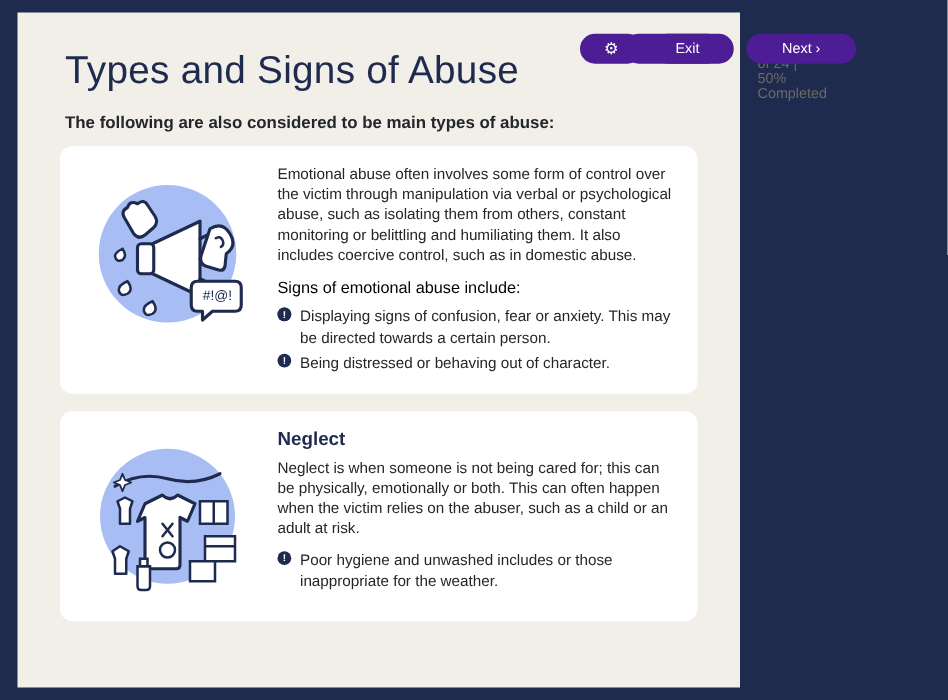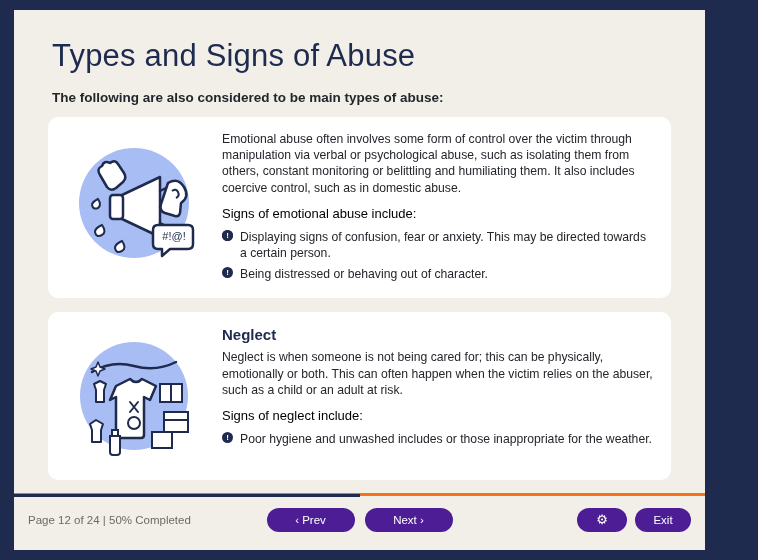--- a/index.html
+++ b/index.html
@@ -10,25 +10,25 @@
     width: 758px;
     height: 560px;
     background: #1e2a4e;
     font-family: "Liberation Sans", sans-serif;
     overflow: hidden;
   }
   .frame {
     position: absolute;
     left: 14px;
     top: 10px;
-    width: 691px;
+    width: 578px;
     height: 540px;
     background: #f2efe9;
     display: flex;
-    flex-direction: column;
+    flex-direction: row;
   }
   .content {
     flex: 1 1 auto;
     padding: 24px 24px 0 24px;
     box-sizing: border-box;
     overflow: hidden;
   }
   .page-title {
     font-size: 31px;
     color: #1e2a4e;
@@ -239,21 +239,20 @@
 
           <path d="M46 108 h10 v16 q0 3 -3 3 h-4 q-3 0 -3 -3 z" fill="#ffffff" stroke="#1e2a4e" stroke-width="2"></path>
           <rect x="48" y="102" width="6" height="6" fill="#ffffff" stroke="#1e2a4e" stroke-width="2"></rect>
 
           <path d="M34 34 l2 5 l5 2 l-5 2 l-2 5 l-2 -5 l-5 -2 l5 -2 z" fill="#ffffff" stroke="#1e2a4e" stroke-width="1.5" stroke-linejoin="round"></path>
         </svg>
       </div>
       <div class="card-body">
         <div class="card-title">Neglect</div>
         <p class="card-para">Neglect is when someone is not being cared for; this can be physically, emotionally or both. This can often happen when the victim relies on the abuser, such as a child or an adult at risk.</p>
-        <p class="card-sub">Signs of neglect include:</p>
         <ul class="bullets">
           <li><span class="bicon">!</span><span>Poor hygiene and unwashed includes or those inappropriate for the weather.</span></li>
           <li></li>
 
         </ul>
       </div>
     </div>
 
   </div>
 

